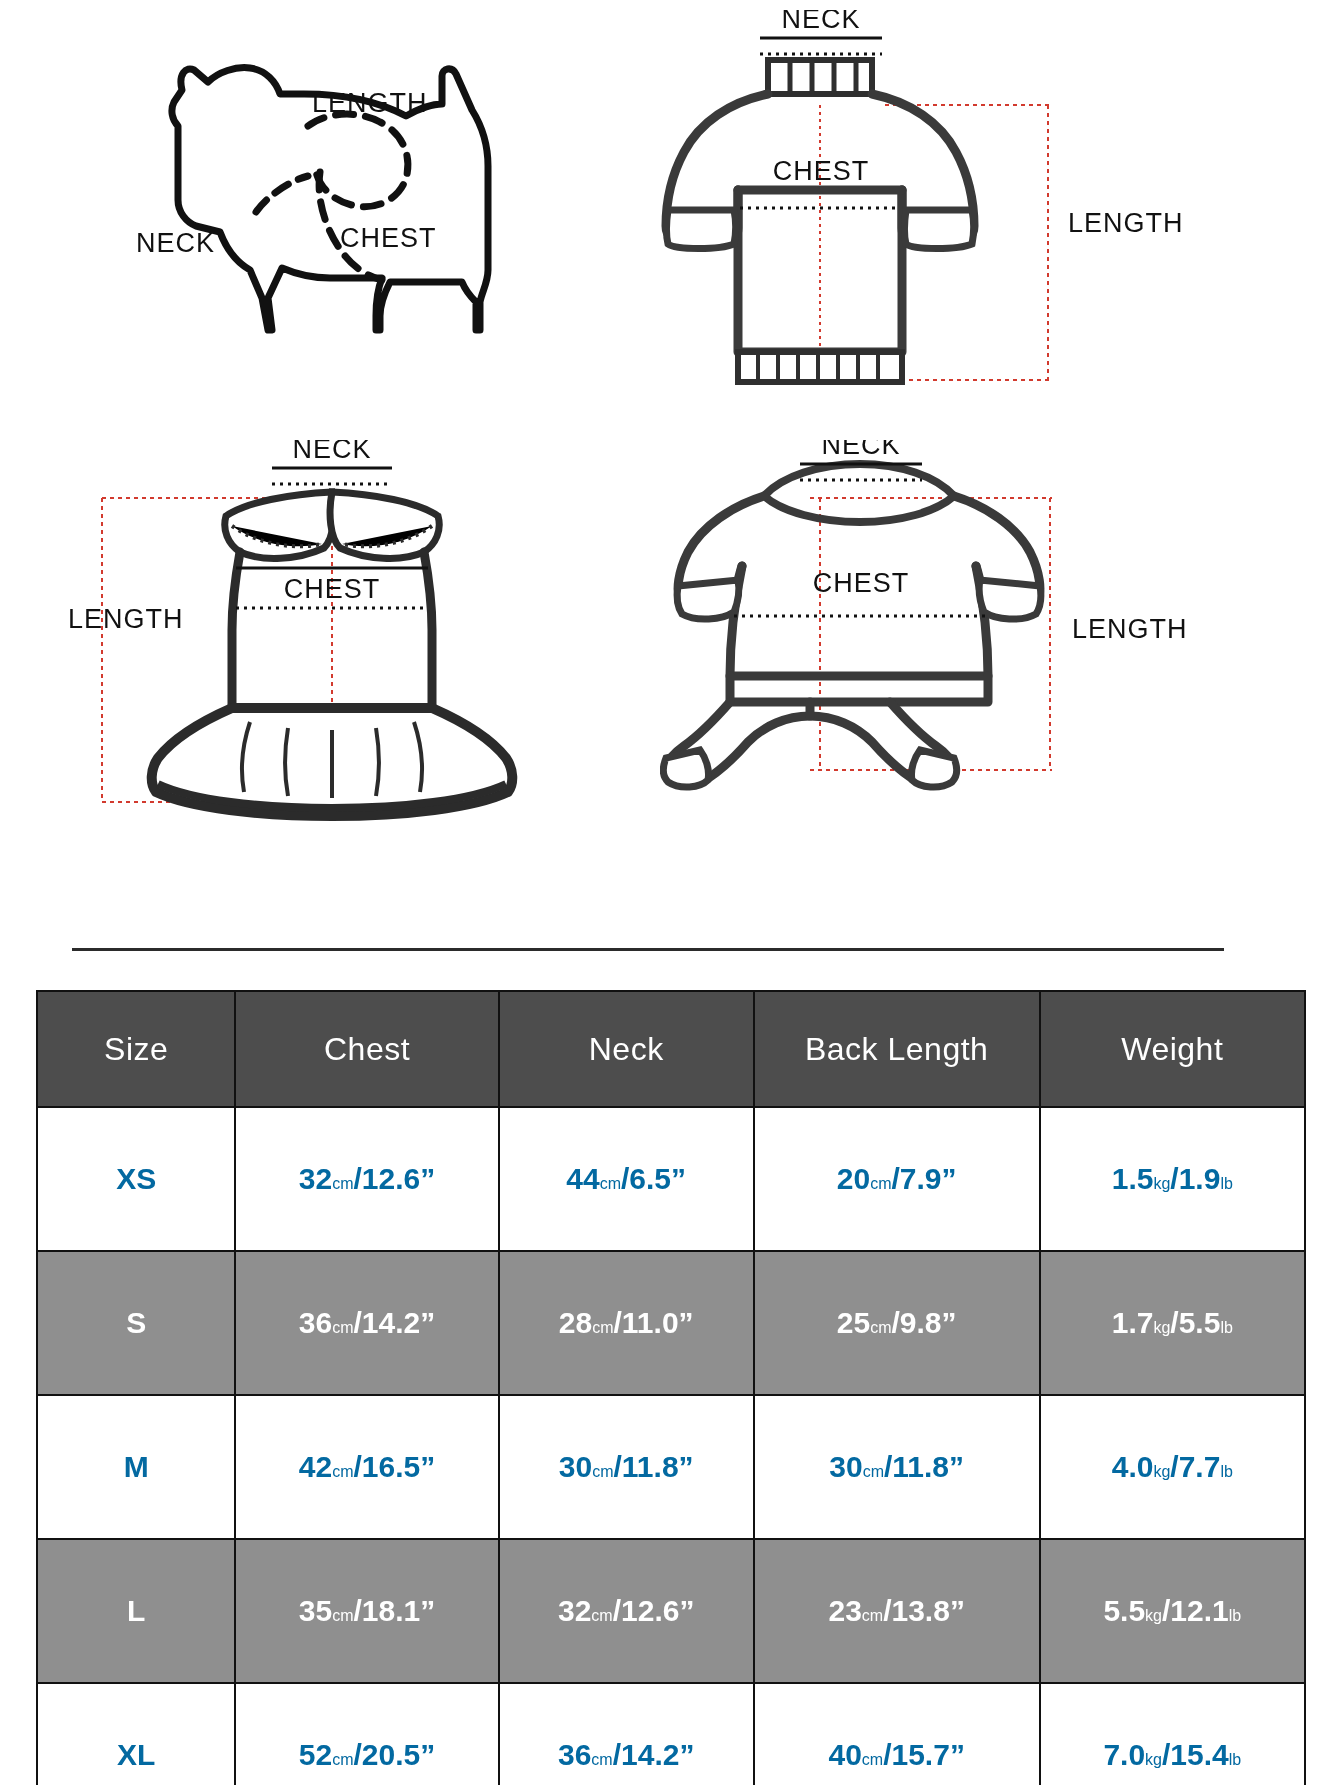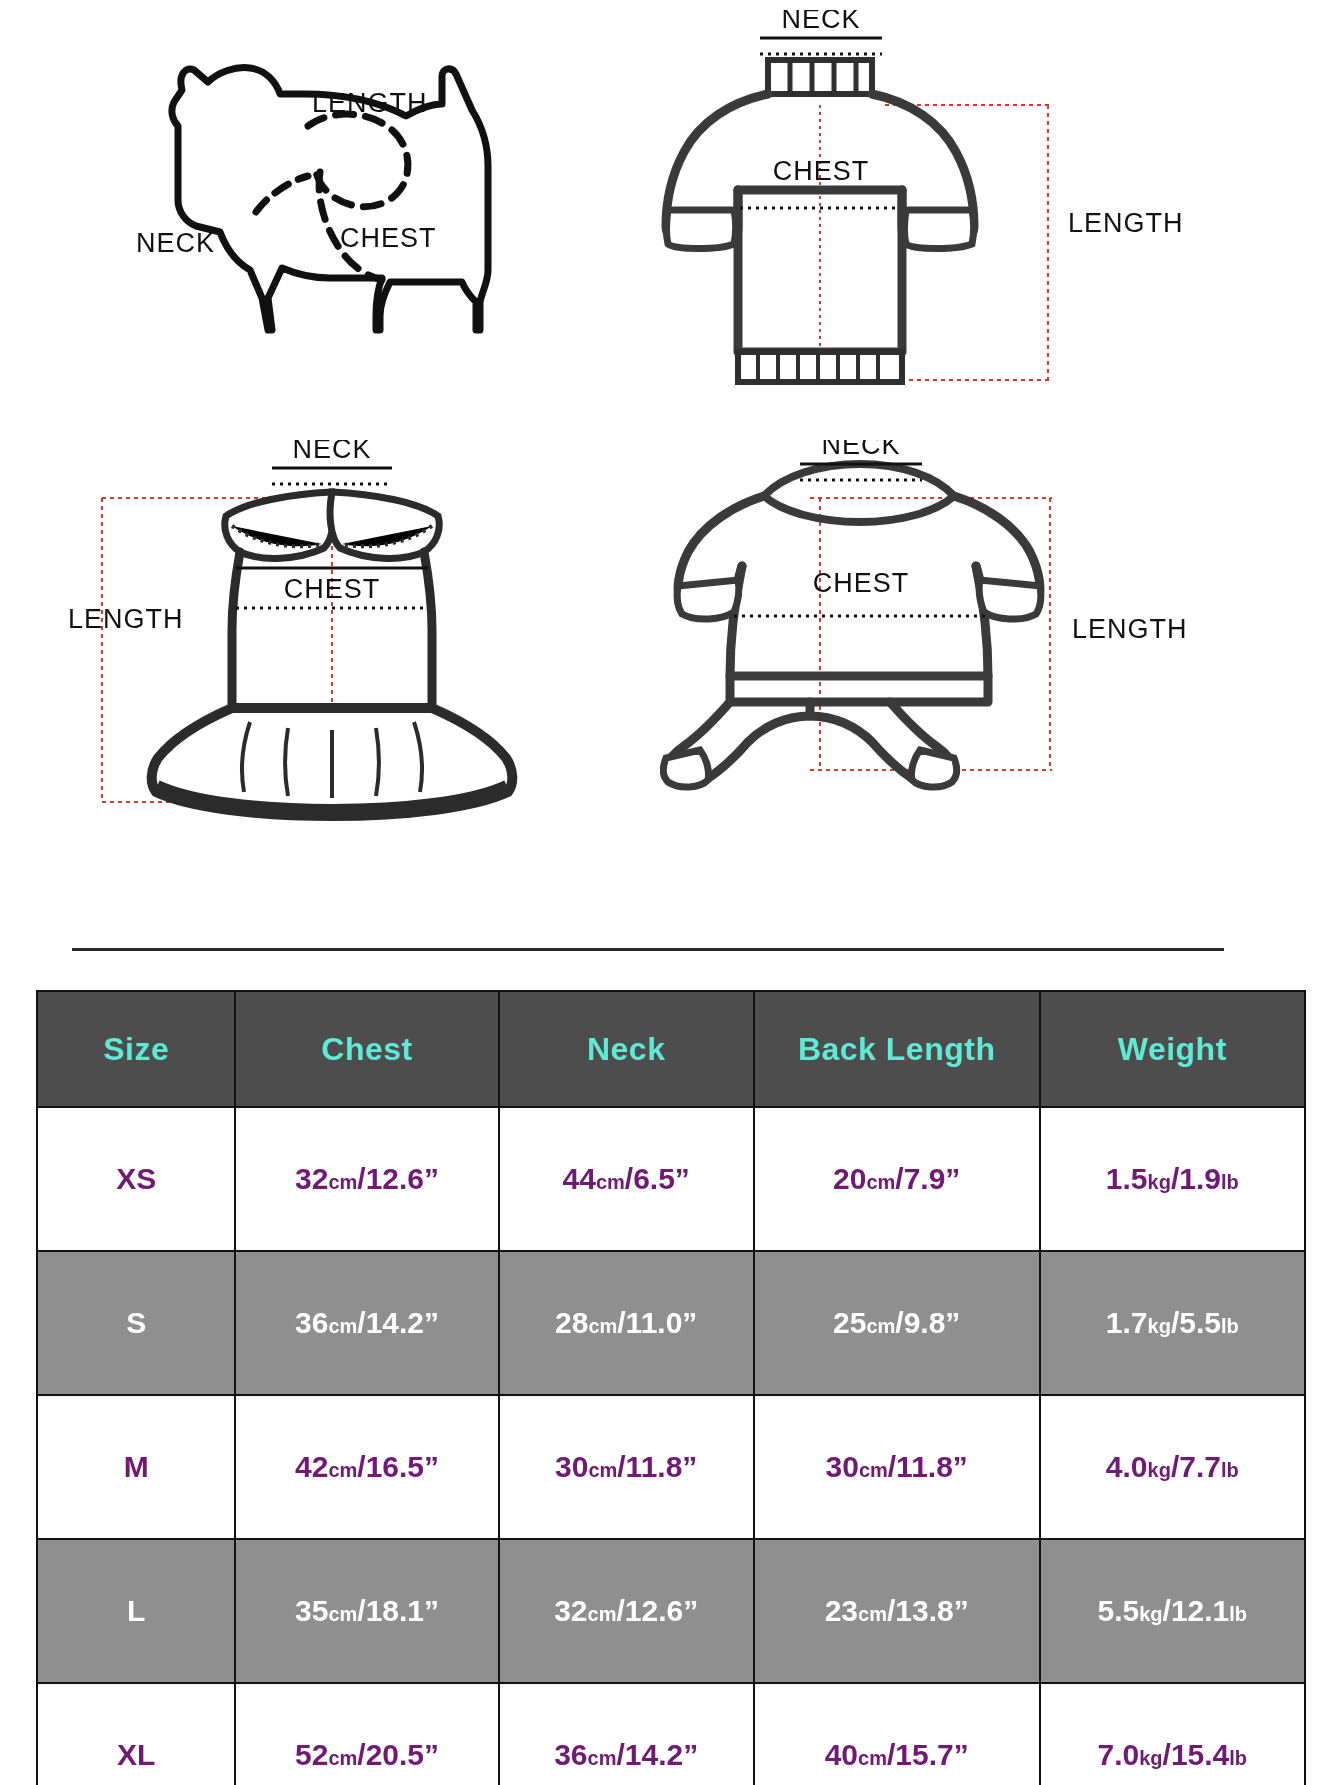--- a/index.html
+++ b/index.html
@@ -63,40 +63,40 @@
     table-layout: fixed;
   }
   table.size-table th,
   table.size-table td {
     border: 2px solid #111111;
     text-align: center;
     vertical-align: middle;
   }
   table.size-table thead th {
     background: #4d4d4d;
-    color: #5eead4;
-    font-weight: 700;
+    color: #ffffff;
+    font-weight: 400;
     font-size: 32px;
     height: 112px;
     letter-spacing: 0.5px;
   }
   table.size-table tbody td {
     height: 140px;
     font-size: 30px;
     font-weight: bold;
-    color: #701a75;
+    color: #0369a1;
     background: #ffffff;
   }
   table.size-table tbody tr.shaded td {
     background: #8f8f8f;
     color: #ffffff;
   }
   td.size-cell { font-size: 30px; }
 
-  .unit { font-size: 20px; font-weight: bold; }
+  .unit { font-size: 16px; font-weight: normal; }
 
   
   col.c-size   { width: 175px; }
   col.c-chest  { width: 232px; }
   col.c-neck   { width: 225px; }
   col.c-back   { width: 252px; }
   col.c-weight { width: 234px; }
 
   
   .lbl {

